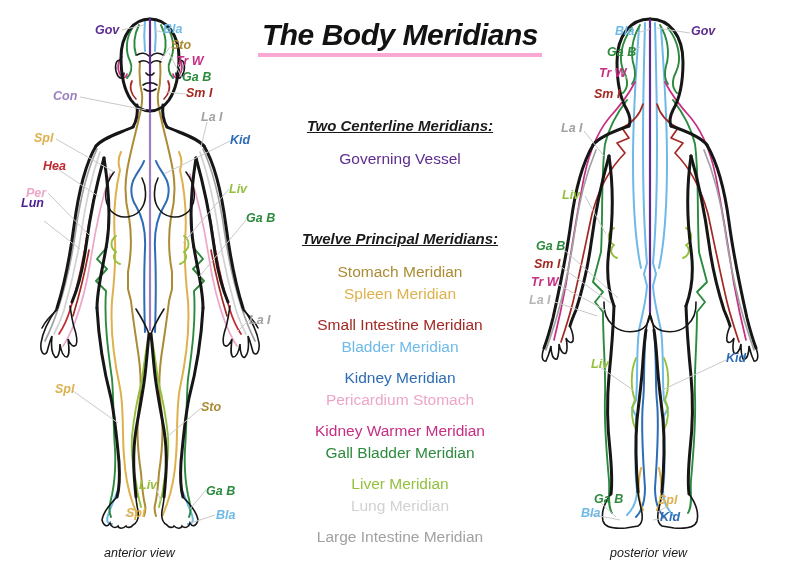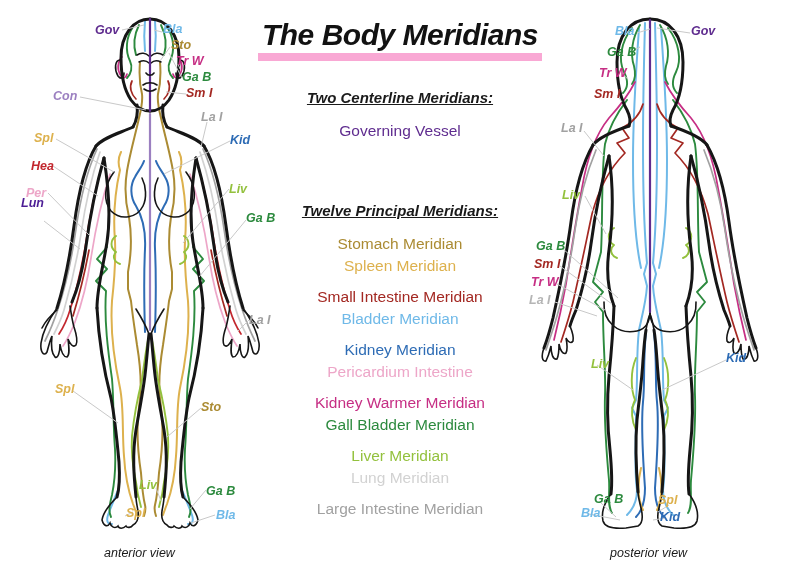--- a/index.html
+++ b/index.html
@@ -3,24 +3,24 @@
 <meta charset="utf-8">
 <style>
   html,body{margin:0;padding:0;background:#ffffff;}
   #stage{position:relative;width:800px;height:570px;background:#ffffff;overflow:hidden;
          font-family:"Liberation Sans", sans-serif;}
   svg{position:absolute;top:0;left:0;}
   .fig-label{position:absolute;font:italic bold 12.5px "Liberation Sans",sans-serif;
              white-space:nowrap;letter-spacing:0px;}
   #title{position:absolute;left:240px;top:18px;width:320px;text-align:center;}
   #title span{display:inline-block;font:italic bold 30px "Liberation Sans",sans-serif;
-              color:#121212;border-bottom:8px solid #f9a8d4;padding:0 4px 1px 4px;letter-spacing:-0.5px;}
+              color:#121212;border-bottom:4px solid #f9a8d4;padding:0 4px 1px 4px;letter-spacing:-0.5px;}
   .center-col{position:absolute;left:280px;width:240px;text-align:center;}
   .sect-heading{font:italic bold 15px "Liberation Sans",sans-serif;color:#1a1a1a;
-                text-decoration:underline;margin-bottom:14px;}
+                text-decoration:underline;margin-bottom:14px;margin-top:28px;}
   .mer-line{font:normal 15.5px "Liberation Sans",sans-serif;line-height:22px;}
   #principal-list .mer-line:nth-child(odd):not(:first-child){margin-top:9px;}
   .caption{position:absolute;font:italic 12.5px "Liberation Sans",sans-serif;color:#1a1a1a;}
   
   .outline{stroke:#161616;stroke-width:3;fill:none;stroke-linecap:round;stroke-linejoin:round;}
   .thin-outline{stroke:#161616;stroke-width:1.6;fill:none;stroke-linecap:round;}
   .leader{stroke:#c9c9c9;stroke-width:1;fill:none;}
   .m{fill:none;stroke-linecap:round;stroke-linejoin:round;}
   .m-gov{stroke:#5f2c8f;stroke-width:2.2;}
   .m-con{stroke:#9b7fc0;stroke-width:2.2;}
@@ -180,40 +180,40 @@
   </div>
 
   <div class="center-col" style="top:202px">
     <div class="sect-heading">Twelve Principal Meridians:</div>
     <div id="principal-list">
       <div class="mer-line" style="color: rgb(171, 139, 51);">Stomach Meridian</div>
       <div class="mer-line" style="color: rgb(221, 177, 77);">Spleen Meridian</div>
       <div class="mer-line" style="color: rgb(163, 40, 34);">Small Intestine Meridian</div>
       <div class="mer-line" style="color: rgb(111, 185, 232);">Bladder Meridian</div>
       <div class="mer-line" style="color: rgb(46, 108, 181);">Kidney Meridian</div>
-      <div class="mer-line" style="color: rgb(237, 166, 200);">Pericardium Intestine</div>
+      <div class="mer-line" style="color: rgb(237, 166, 200);">Pericardium Stomach</div>
       <div class="mer-line" style="color: rgb(198, 46, 132);">Kidney Warmer Meridian</div>
       <div class="mer-line" style="color: rgb(44, 138, 62);">Gall Bladder Meridian</div>
       <div class="mer-line" style="color: rgb(147, 193, 61);">Liver Meridian</div>
       <div class="mer-line" style="color: rgb(210, 210, 210);">Lung Meridian</div>
       <div class="mer-line" style="color: rgb(161, 161, 161);">Large Intestine Meridian</div>
     </div>
   </div>
 
   <span class="fig-label" style="left: 95px; top: 23px; color: rgb(95, 44, 143);">Gov</span>
   <span class="fig-label" style="left: 163px; top: 22px; color: rgb(111, 185, 232);">Bla</span>
   <span class="fig-label" style="left: 171px; top: 38px; color: rgb(171, 139, 51);">Sto</span>
   <span class="fig-label" style="left: 176px; top: 54px; color: rgb(198, 46, 132);">Tr W</span>
   <span class="fig-label" style="left: 182px; top: 70px; color: rgb(44, 138, 62);">Ga B</span>
   <span class="fig-label" style="left: 186px; top: 86px; color: rgb(163, 40, 34);">Sm I</span>
   <span class="fig-label" style="left: 53px; top: 89px; color: rgb(155, 127, 192);">Con</span>
   <span class="fig-label" style="left: 201px; top: 110px; color: rgb(161, 161, 161);">La I</span>
   <span class="fig-label" style="left: 230px; top: 133px; color: rgb(46, 108, 181);">Kid</span>
   <span class="fig-label" style="left: 34px; top: 131px; color: rgb(221, 177, 77);">Spl</span>
-  <span class="fig-label" style="left: 31px; top: 159px; color: rgb(194, 39, 46);">Hea</span>
+  <span class="fig-label" style="left: 43px; top: 159px; color: rgb(194, 39, 46);">Hea</span>
   <span class="fig-label" style="left: 26px; top: 186px; color: rgb(237, 166, 200);">Per</span>
   <span class="fig-label" style="left: 21px; top: 196px; color: #4c1d95;">Lun</span>
   <span class="fig-label" style="left: 229px; top: 182px; color: rgb(147, 193, 61);">Liv</span>
   <span class="fig-label" style="left: 246px; top: 211px; color: rgb(44, 138, 62);">Ga B</span>
   <span class="fig-label" style="left: 249px; top: 313px; color: rgb(161, 161, 161);">La I</span>
   <span class="fig-label" style="left: 55px; top: 382px; color: rgb(221, 177, 77);">Spl</span>
   <span class="fig-label" style="left: 201px; top: 400px; color: rgb(171, 139, 51);">Sto</span>
   <span class="fig-label" style="left: 139px; top: 478px; color: rgb(147, 193, 61);">Liv</span>
   <span class="fig-label" style="left: 206px; top: 484px; color: rgb(44, 138, 62);">Ga B</span>
   <span class="fig-label" style="left: 126px; top: 506px; color: rgb(221, 177, 77);">Spl</span>

